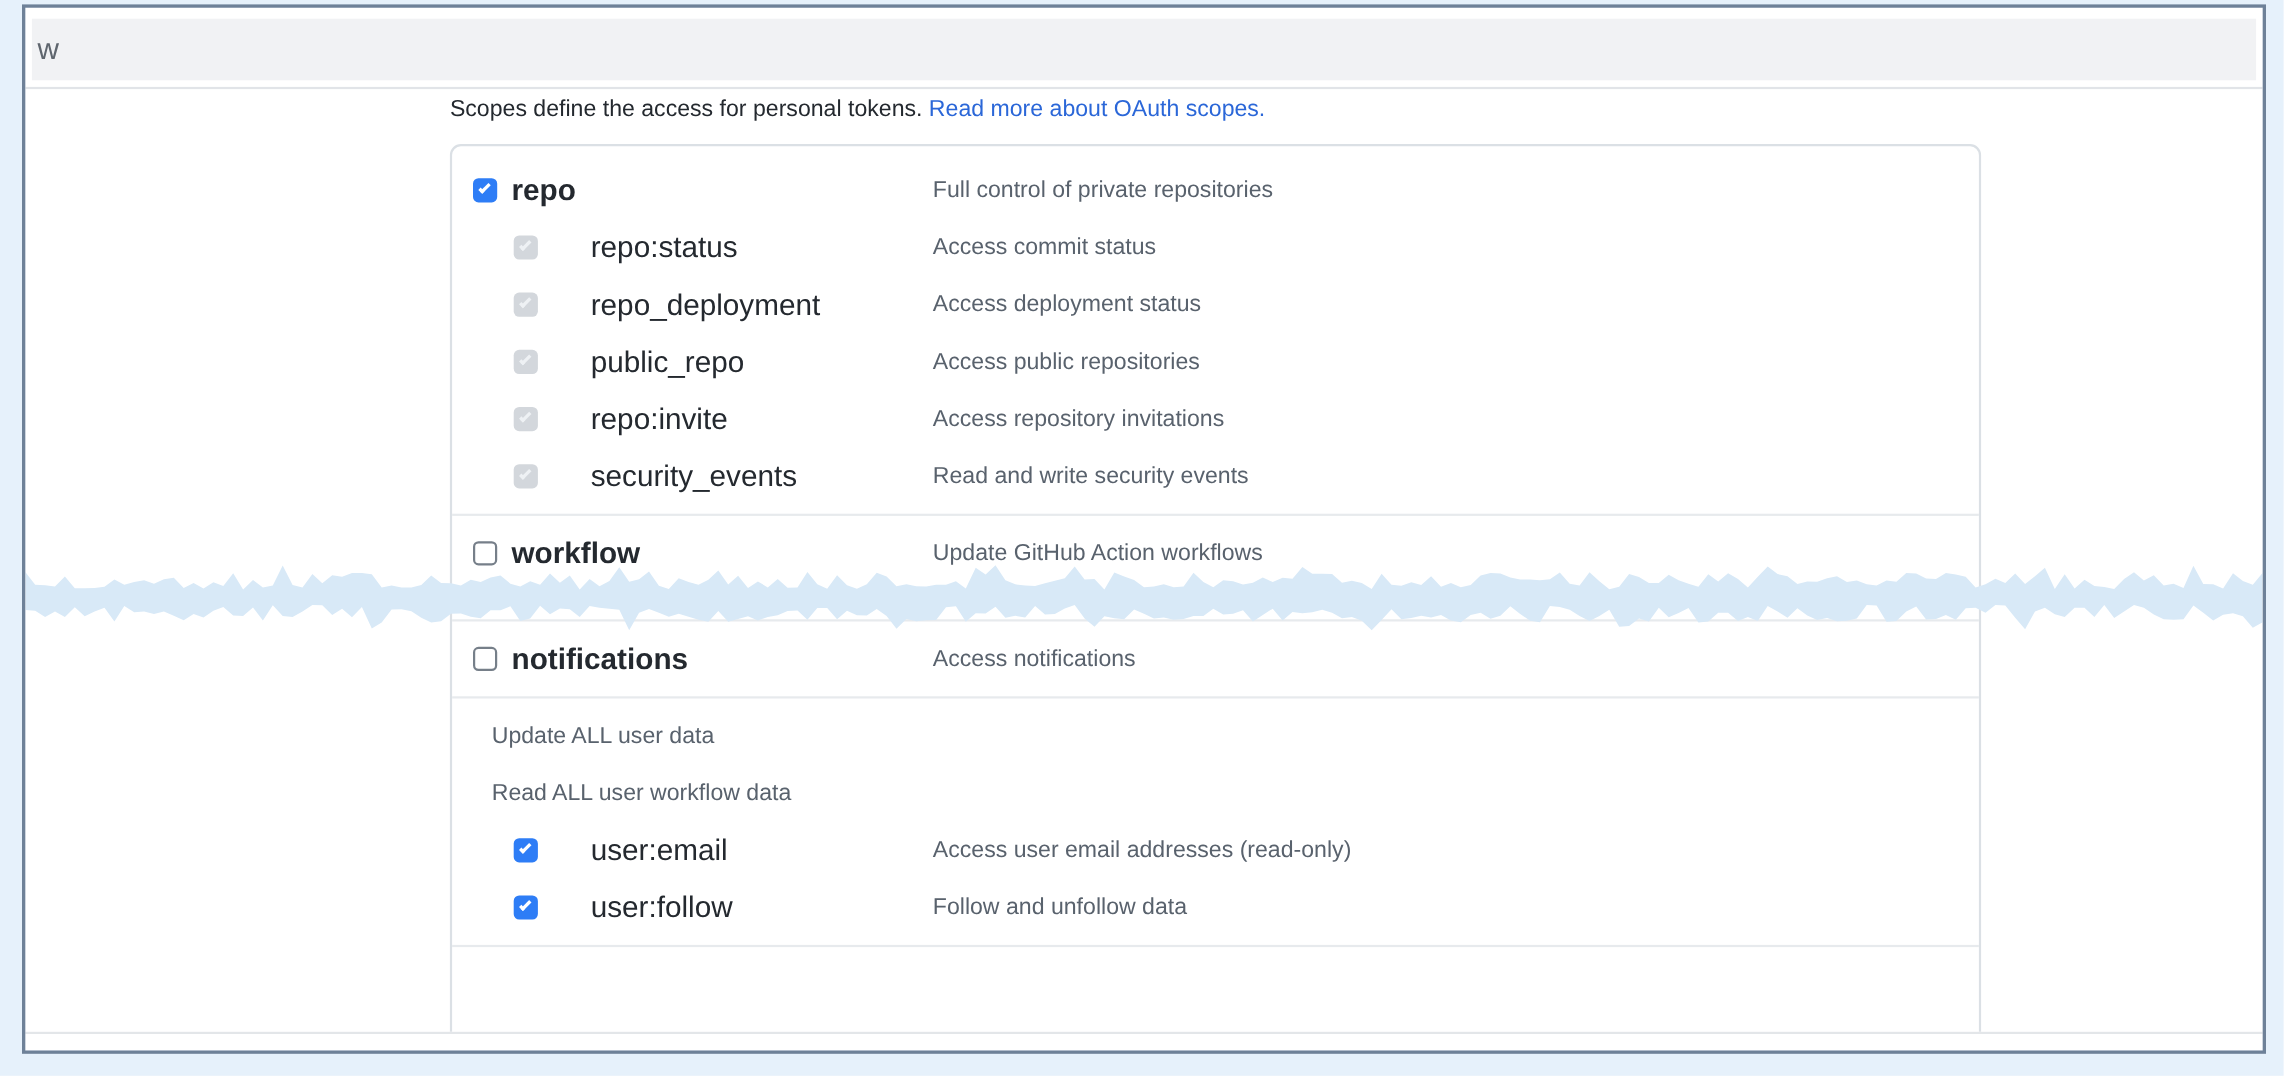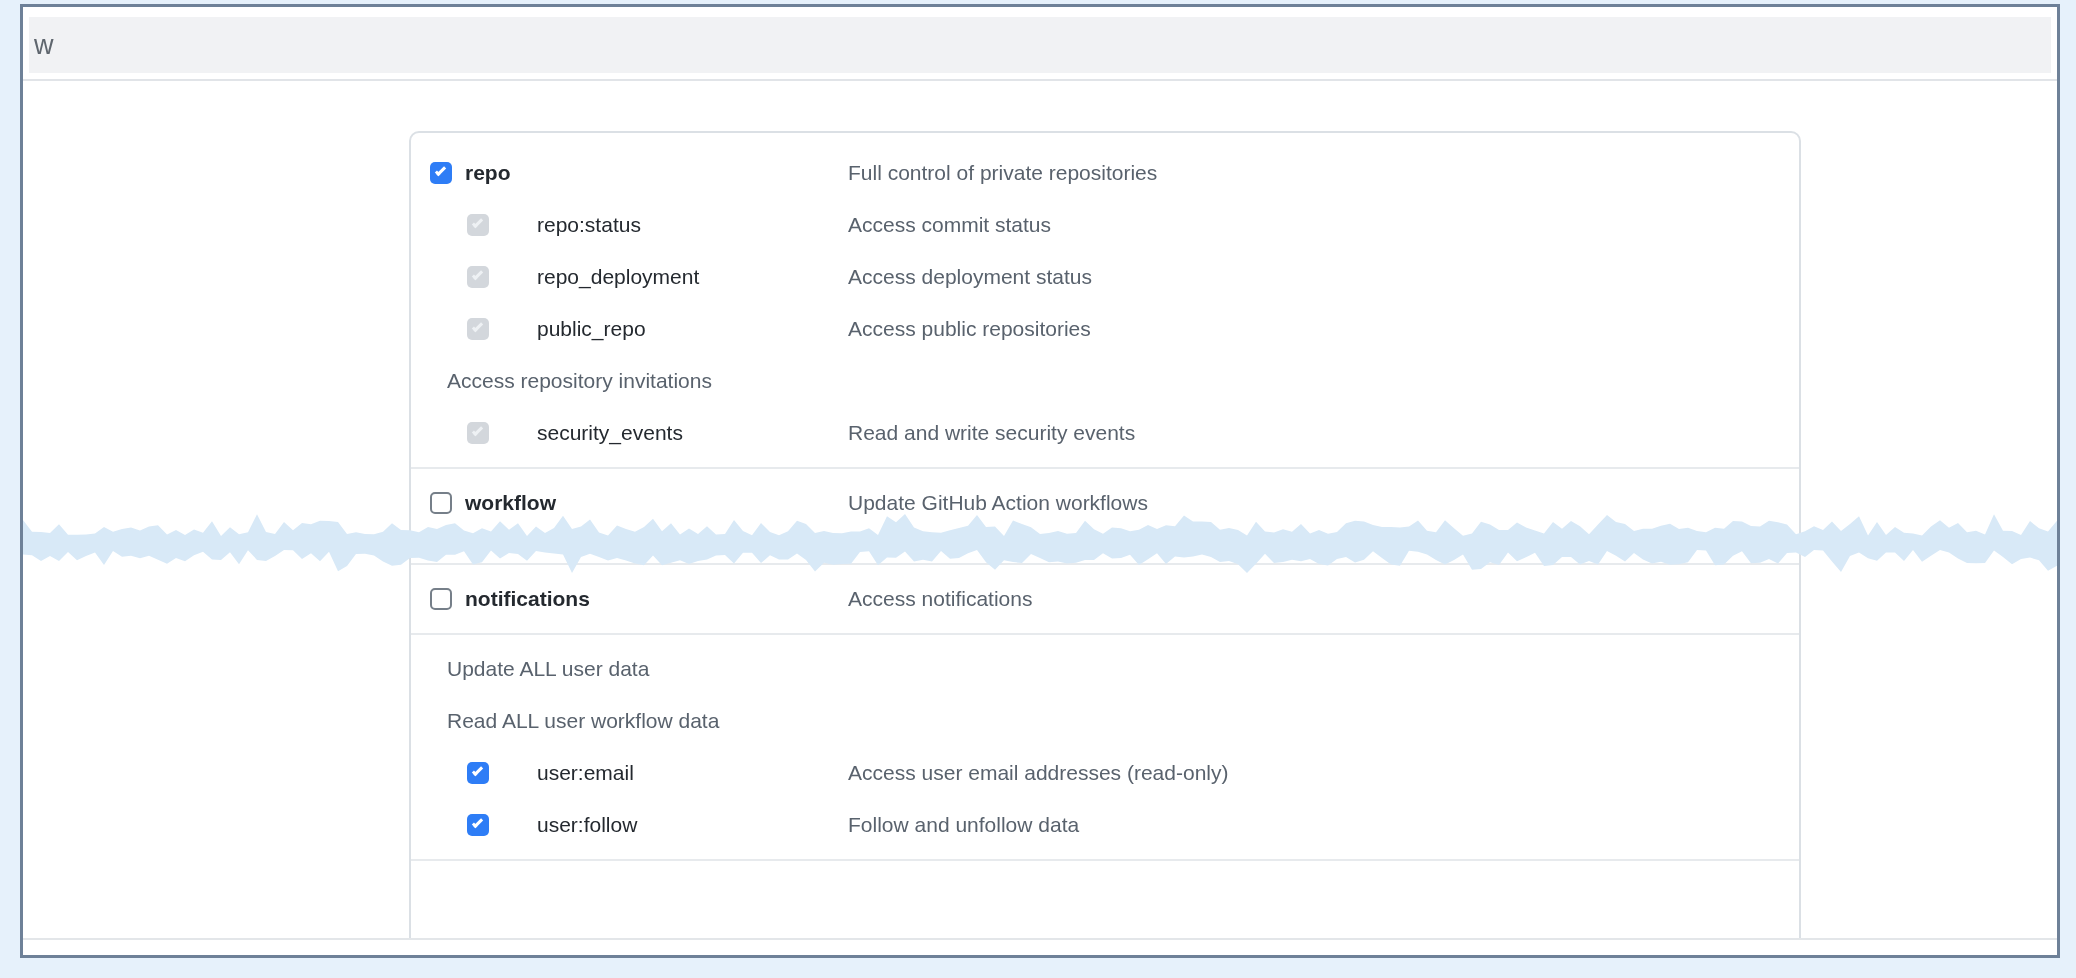--- a/index.html
+++ b/index.html
@@ -67,21 +67,21 @@
   }
   .section{padding:8px 0;border-top:2px solid var(--row-divider);}
   .section:first-child{border-top:none;padding-top:14px;}
   .torn-gap{height:26px;}
   .row{display:flex;align-items:center;height:52px;}
   .row .left{
     width:401px;flex:none;display:flex;align-items:center;
     padding-left:19px;gap:13px;
   }
   .row.sub .left{padding-left:56px;gap:48px;}
-  .row .lbl{font-size:21px;color:var(--label);white-space:nowrap;}
+  .row .lbl{font-size:27px;color:var(--label);white-space:nowrap;}
   .row.top .lbl{font-weight:bold;}
   .row .desc{font-size:21px;color:var(--desc);white-space:nowrap;margin-left:36px;}
   
   .cb{width:22px;height:22px;border-radius:5px;flex:none;position:relative;}
   .cb.checked{background:var(--accent);}
   .cb.disabled{background:var(--cb-disabled);}
   .cb.unchecked{background:#fff;border:2.5px solid var(--cb-border);}
   .cb .check{display:none;}
   .cb.checked .check,.cb.disabled .check{
     display:block;width:11px;height:5px;
@@ -100,20 +100,21 @@
 <body>
 
 <div class="page-white">
   <div class="content-clip">
 
     <div class="header-bar">
       <span>w</span>
     </div>
     <div class="header-divider"></div>
 
+    <p class="intro"><span>Scopes define the access for personal tokens. </span><a href="#">Read more about OAuth scopes.</a></p>
 
     <div class="scopes-box" id="scopes-box">
         <div class="section">
           <div class="row top">
     <div class="left">
       <span class="cb checked">
         <span class="check"></span>
       </span>
       <span class="lbl">repo</span>
     </div>
@@ -140,20 +141,26 @@
           <div class="row sub">
     <div class="left">
       <span class="cb disabled">
         <span class="check"></span>
       </span>
       <span class="lbl">public_repo</span>
     </div>
     <span class="desc">Access public repositories</span>
   </div>
           <div class="row sub">
+    <div class="left">
+      <span class="cb disabled">
+        <span class="check"></span>
+      </span>
+      <span class="lbl">repo:invite</span>
+    </div>
     <span class="desc">Access repository invitations</span>
   </div>
           <div class="row sub">
     <div class="left">
       <span class="cb disabled">
         <span class="check"></span>
       </span>
       <span class="lbl">security_events</span>
     </div>
     <span class="desc">Read and write security events</span>

